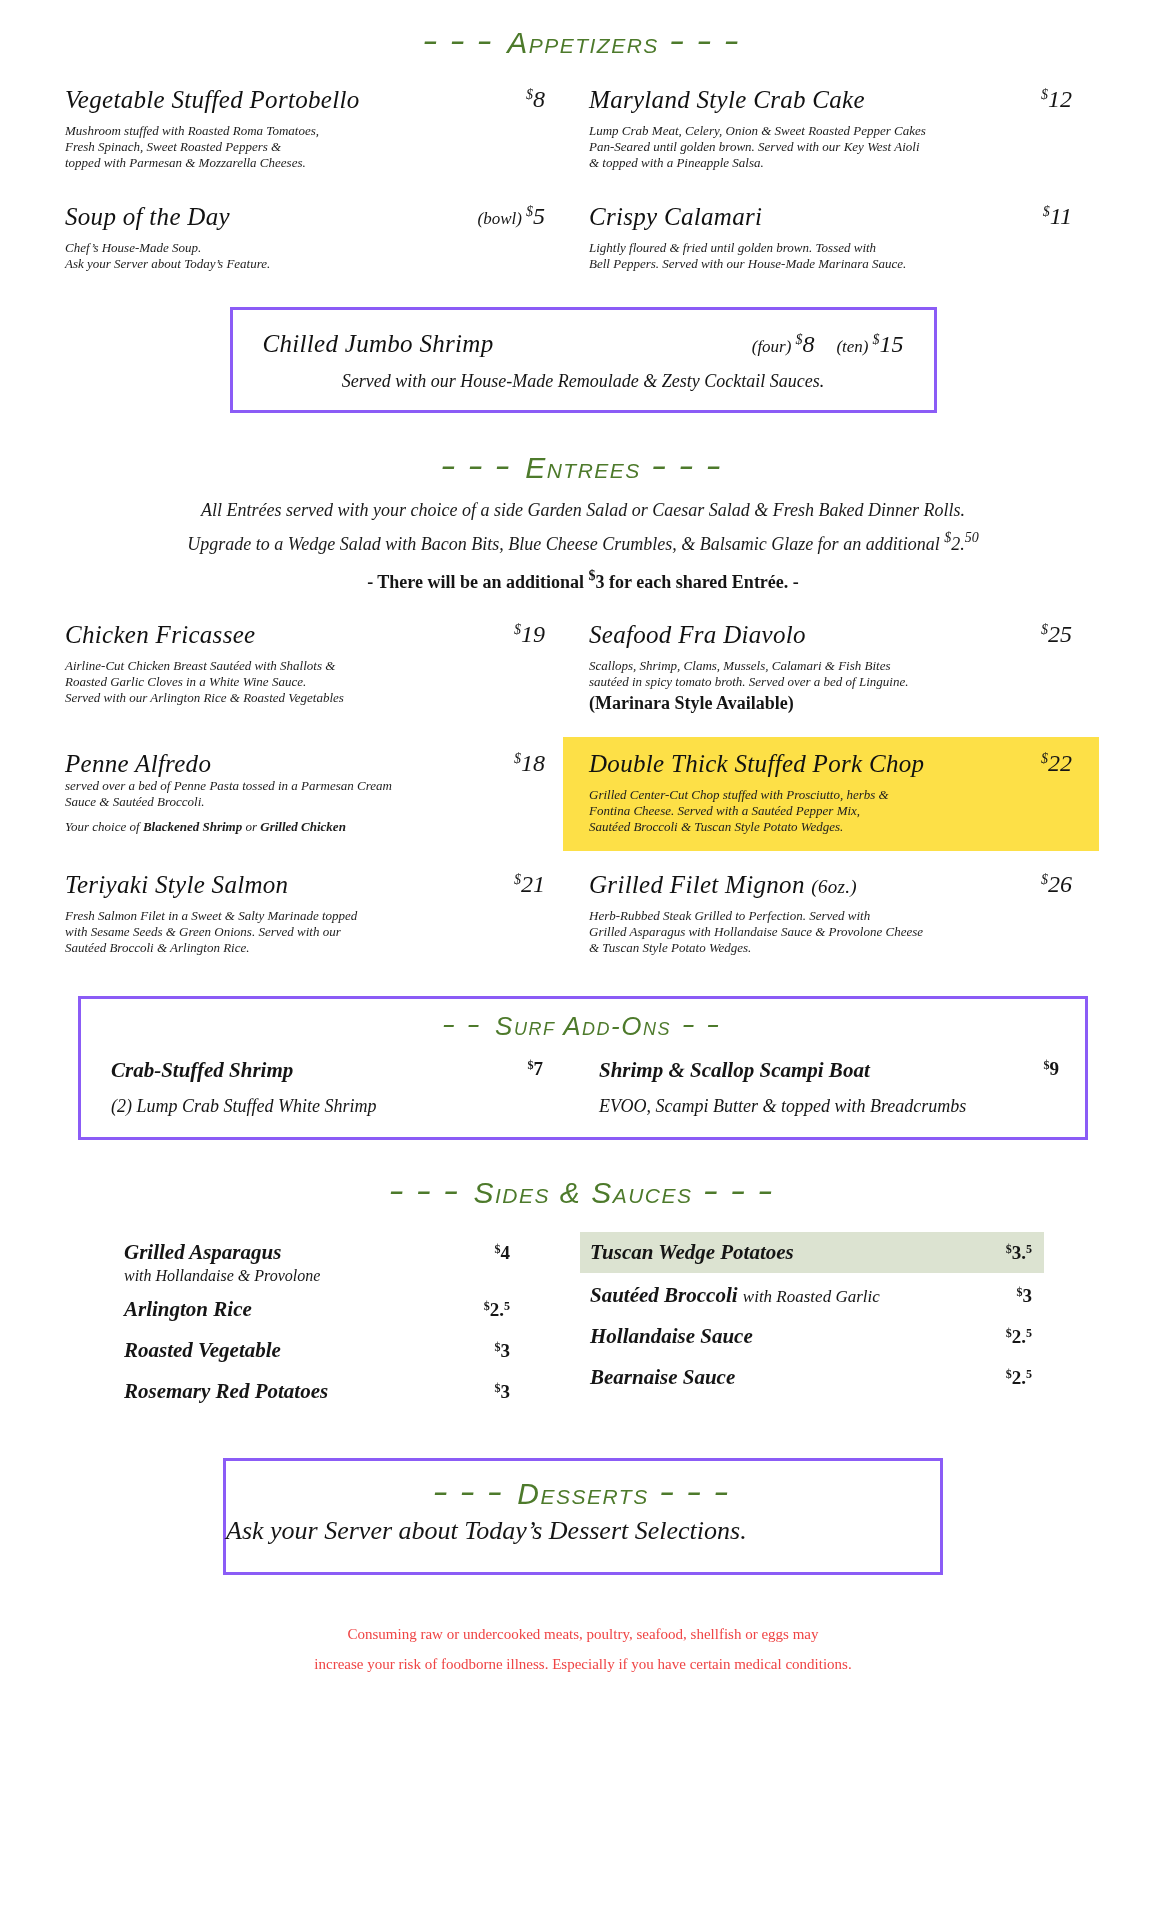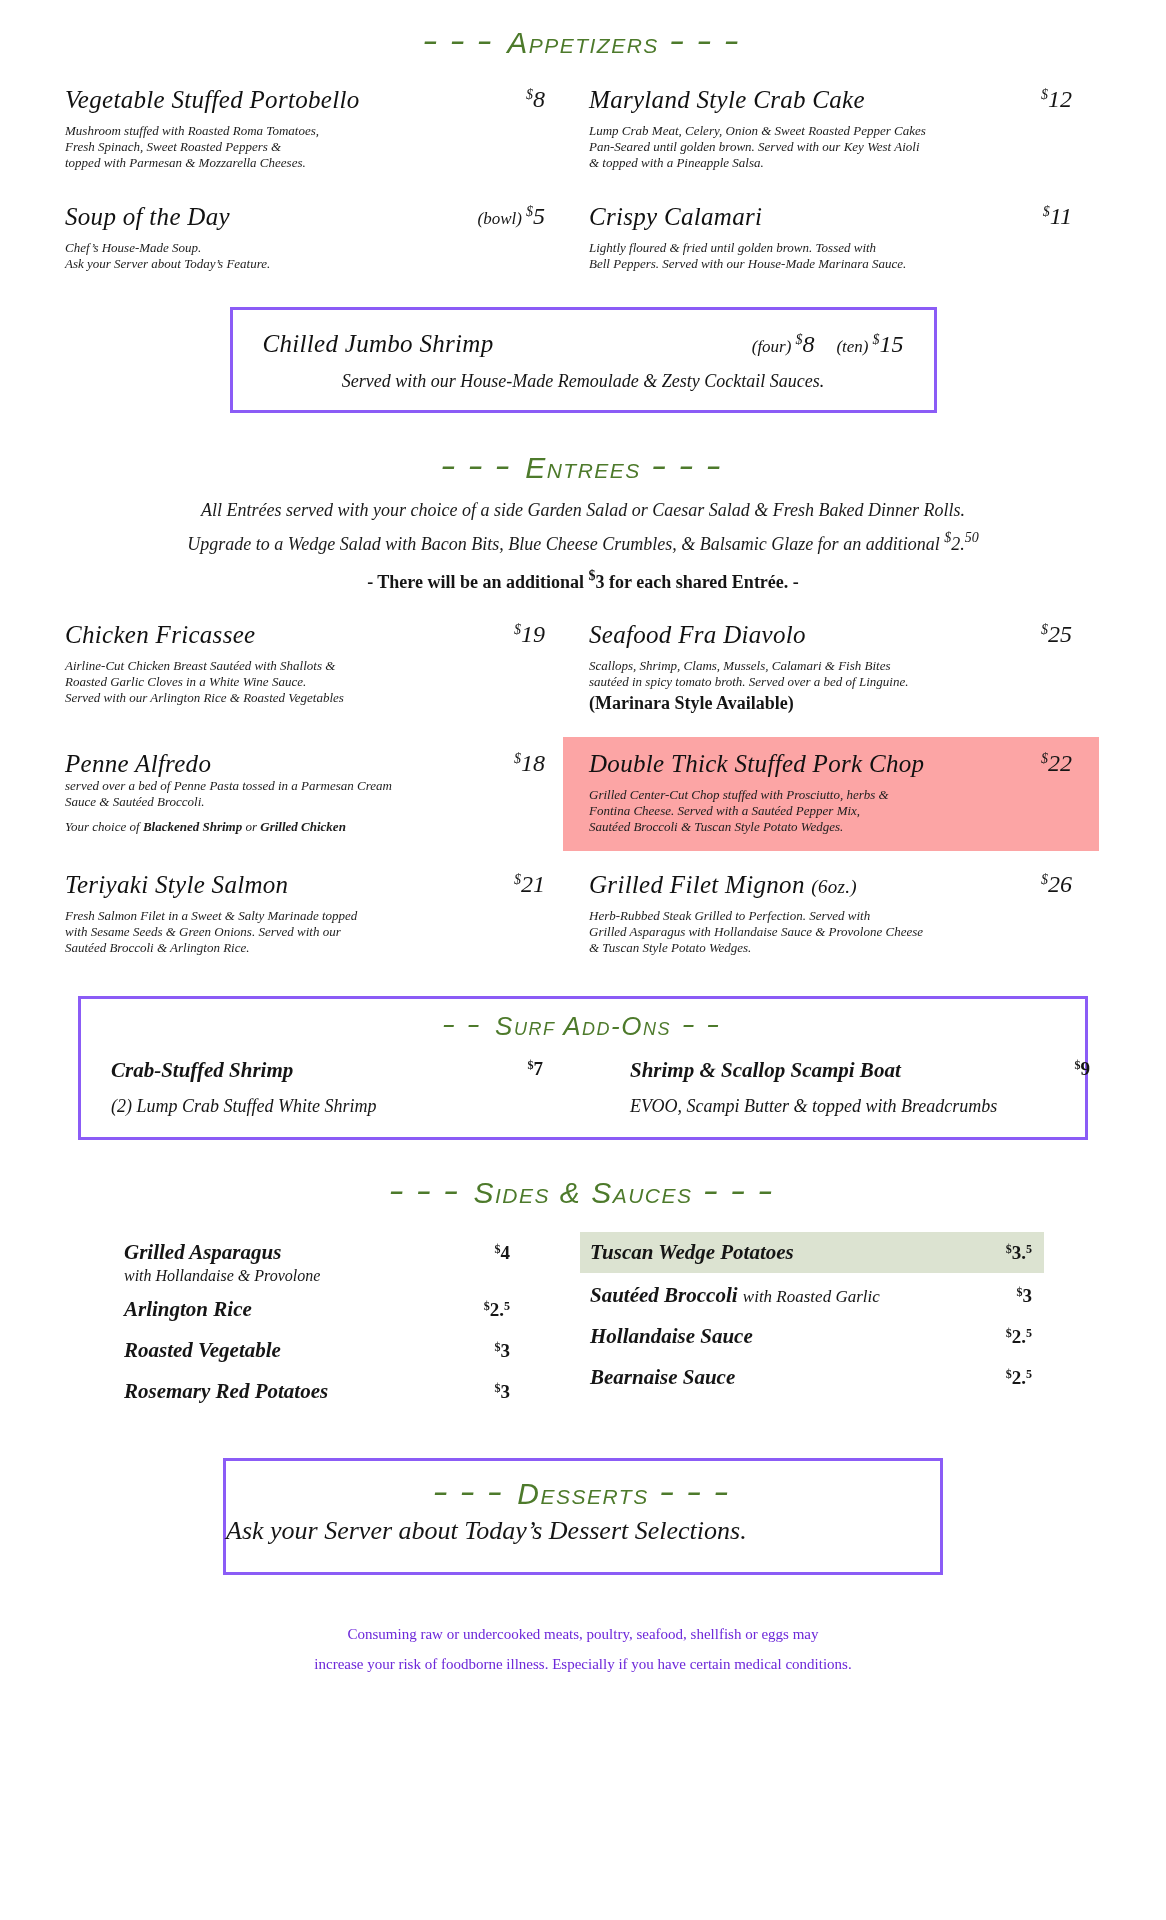--- a/index.html
+++ b/index.html
@@ -61,25 +61,25 @@
   .sp:last-child { margin-right: 0; }
   .shrimp-desc { text-align: center; font-style: italic; font-size: 18px; margin-top: 13px; }
 
   
   .intro { text-align: center; font-style: italic; font-size: 18px; margin: 9px 0 0; color: #1a1a1a; }
   .intro:first-of-type { margin-top: 15px; }
   .intro-bold { text-align: center; font-weight: bold; font-size: 18px; margin: 13px 0 0; }
   .entree-grid { margin-top: 28px; row-gap: 36px; }
 
   
-  .hl { background: #fca5a5; margin: -13px -27px -16px -26px; padding: 13px 27px 16px 26px; }
+  .hl { background: #fde047; margin: -13px -27px -16px -26px; padding: 13px 27px 16px 26px; }
 
   
   .surf-box { width: 1010px; margin: 40px auto 0; padding: 12px 30px 20px; }
-  .surf-grid { display: grid; grid-template-columns: 432px 460px; column-gap: 87px; margin-top: 16px; }
+  .surf-grid { display: grid; grid-template-columns: 432px 460px; column-gap: 56px; margin-top: 16px; }
   .surf-name { font-weight: bold; font-style: italic; font-size: 21px; }
   .surf-price { font-weight: bold; font-size: 19px; white-space: nowrap; }
   .surf-price .cur { font-size: 12px; vertical-align: 6px; }
   .surf-desc { font-style: italic; font-size: 18px; margin-top: 13px; }
 
   
   .sides-wrap { margin-top: 36px; }
   .sides-grid { display: grid; grid-template-columns: 386px 442px; column-gap: 80px; padding-left: 124px; margin-top: 30px; }
   .side-row { display: flex; justify-content: space-between; align-items: baseline; margin-bottom: 16px; }
   .side-name { font-weight: bold; font-style: italic; font-size: 21px; }
@@ -90,21 +90,21 @@
   .side-sub { font-style: italic; font-size: 16px; margin: -14px 0 12px; }
   .side-row.hl2 { background: #dce3d1; margin: -8px -12px 10px -10px; padding: 8px 12px 8px 10px; }
 
   
   .desserts-box { width: 720px; margin: 38px auto 0; padding: 16px 0 26px; }
   .desserts-text { text-align: left; font-style: italic; font-size: 26px; margin: 5px 0 0; }
 
   
   .footer {
     margin-top: 44px; text-align: center;
-    font-size: 15px; line-height: 30px; color: #6d28d9;
+    font-size: 15px; line-height: 30px; color: #ef4444;
     white-space: pre-line; font-style: normal;
   }
 </style>
 </head>
 <body>
 
 <div class="page">
 
   <h2 class="sec-head">
     <span class="dash">– – –</span>

